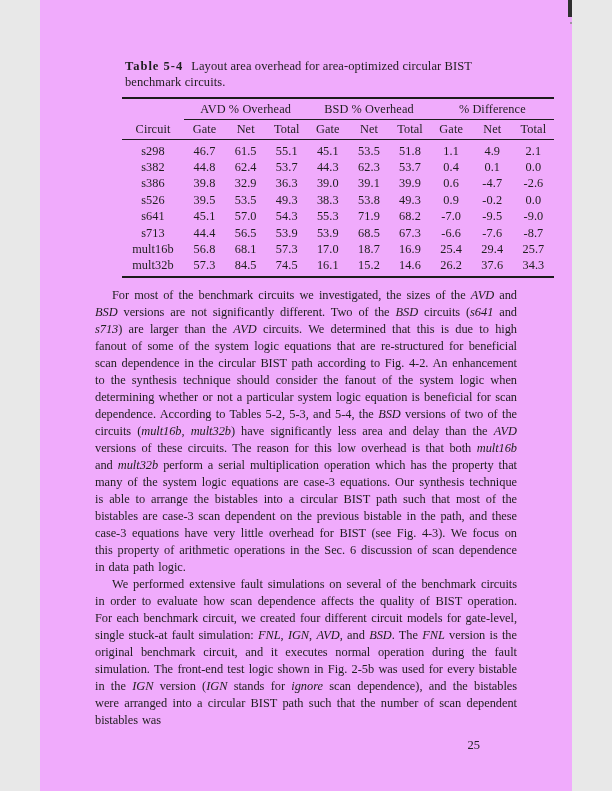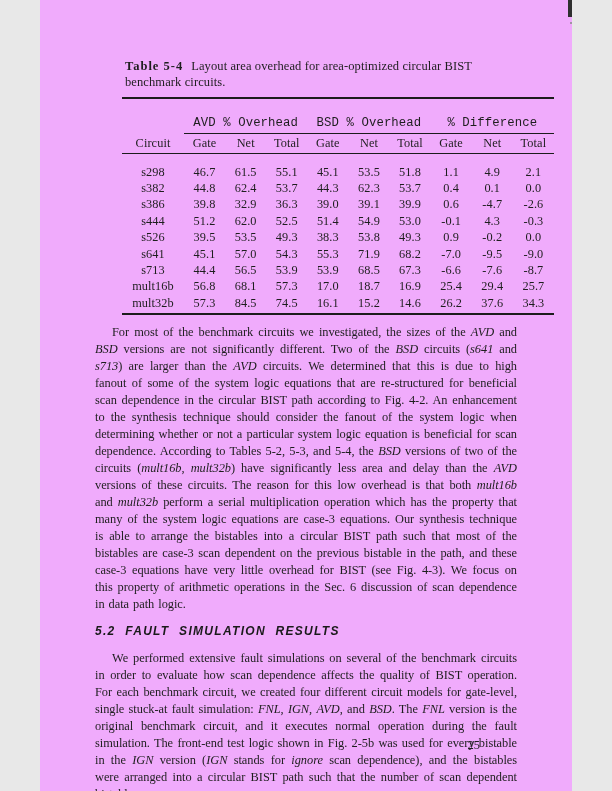--- a/index.html
+++ b/index.html
@@ -48,24 +48,24 @@
   table.bench th, table.bench td {
     font-weight: normal;
     text-align: center;
     padding: 0;
     line-height: 16.4px;
     white-space: nowrap;
     letter-spacing: 0.1px;
   }
   table.bench col.c-circuit { width: 62px; }
   table.bench col.c-num { width: 41.1px; }
-  tr.group-row th { line-height: 19px; padding-top: 15px; font-family: Liberation Mono, monospace; }
+  tr.group-row th { line-height: 19px; padding-top: 1px; }
   tr.group-row th.grp { border-bottom: 1.5px solid #1c1c1c; }
   tr.head-row th { line-height: 18.5px; border-bottom: 1.5px solid #1c1c1c; }
-  tbody tr:first-child td { padding-top: 10px; }
+  tbody tr:first-child td { padding-top: 3px; }
   tbody tr:last-child td { padding-bottom: 2px; }
 
   
   .body-text {
     margin-top: 9px;
     font-size: 12.4px;
     line-height: 17px;
     text-align: justify;
     letter-spacing: -0.05px;
     word-spacing: 1px;
@@ -166,32 +166,20 @@
           <td>32.9</td>
           <td>36.3</td>
           <td>39.0</td>
           <td>39.1</td>
           <td>39.9</td>
           <td>0.6</td>
           <td>-4.7</td>
           <td>-2.6</td>
         </tr>
         <tr>
-          <td>s444</td>
-          <td>51.2</td>
-          <td>62.0</td>
-          <td>52.5</td>
-          <td>51.4</td>
-          <td>54.9</td>
-          <td>53.0</td>
-          <td>-0.1</td>
-          <td>4.3</td>
-          <td>-0.3</td>
-        </tr>
-        <tr>
           <td>s526</td>
           <td>39.5</td>
           <td>53.5</td>
           <td>49.3</td>
           <td>38.3</td>
           <td>53.8</td>
           <td>49.3</td>
           <td>0.9</td>
           <td>-0.2</td>
           <td>0.0</td>
@@ -242,19 +230,18 @@
           <td>14.6</td>
           <td>26.2</td>
           <td>37.6</td>
           <td>34.3</td>
         </tr>
       </tbody>
   </table>
 
   <div class="body-text">
     <p class="para"><span>For most of the benchmark circuits we investigated, the sizes of the </span><em>AVD</em><span> and </span><em>BSD</em><span> versions are not significantly different.  Two of the </span><em>BSD</em><span> circuits (</span><em>s641</em><span> and </span><em>s713</em><span>) are larger than the </span><em>AVD</em><span> circuits.  We determined that this is due to high fanout of some of the system logic equations that are re-structured for beneficial scan dependence in the circular BIST path according to Fig. 4-2. An enhancement to the synthesis technique should consider the fanout of the system logic when determining whether or not a particular system logic equation is beneficial for scan dependence. According to Tables 5-2, 5-3, and 5-4, the </span><em>BSD</em><span> versions of two of the circuits (</span><em>mult16b</em><span>, </span><em>mult32b</em><span>) have significantly less area and delay than the </span><em>AVD</em><span> versions of these circuits.  The reason for this low overhead is that both </span><em>mult16b</em><span> and </span><em>mult32b</em><span> perform a serial multiplication operation which has the property that many of the system logic equations are case-3 equations.  Our synthesis technique is able to arrange the bistables into a circular BIST path such that most of the bistables are case-3 scan dependent on the previous bistable in the path, and these case-3 equations have very little overhead for BIST (see Fig. 4-3).  We focus on this property of arithmetic operations in the Sec. 6 discussion of scan dependence in data path logic.</span></p>
-    <h2 class="section-heading">5.2  FAULT SIMULATION RESULTS</h2>
     <p class="para"><span>We performed extensive fault simulations on several of the benchmark circuits in order to evaluate how scan dependence affects the quality of BIST operation.  For each benchmark circuit, we created four different circuit models for gate-level, single stuck-at fault simulation:  </span><em>FNL</em><span>, </span><em>IGN</em><span>, </span><em>AVD</em><span>, and </span><em>BSD</em><span>.  The </span><em>FNL</em><span> version is the original benchmark circuit, and it executes normal operation during the fault simulation.  The front-end test logic shown in Fig. 2-5b was used for every bistable in the </span><em>IGN</em><span> version (</span><em>IGN</em><span> stands for </span><em>ignore</em><span> scan dependence), and the bistables were arranged into a circular BIST path such that the number of scan dependent bistables was</span></p>
   </div>
 
   <div class="page-number">25</div>
 
 </div>
 
 </body></html>

